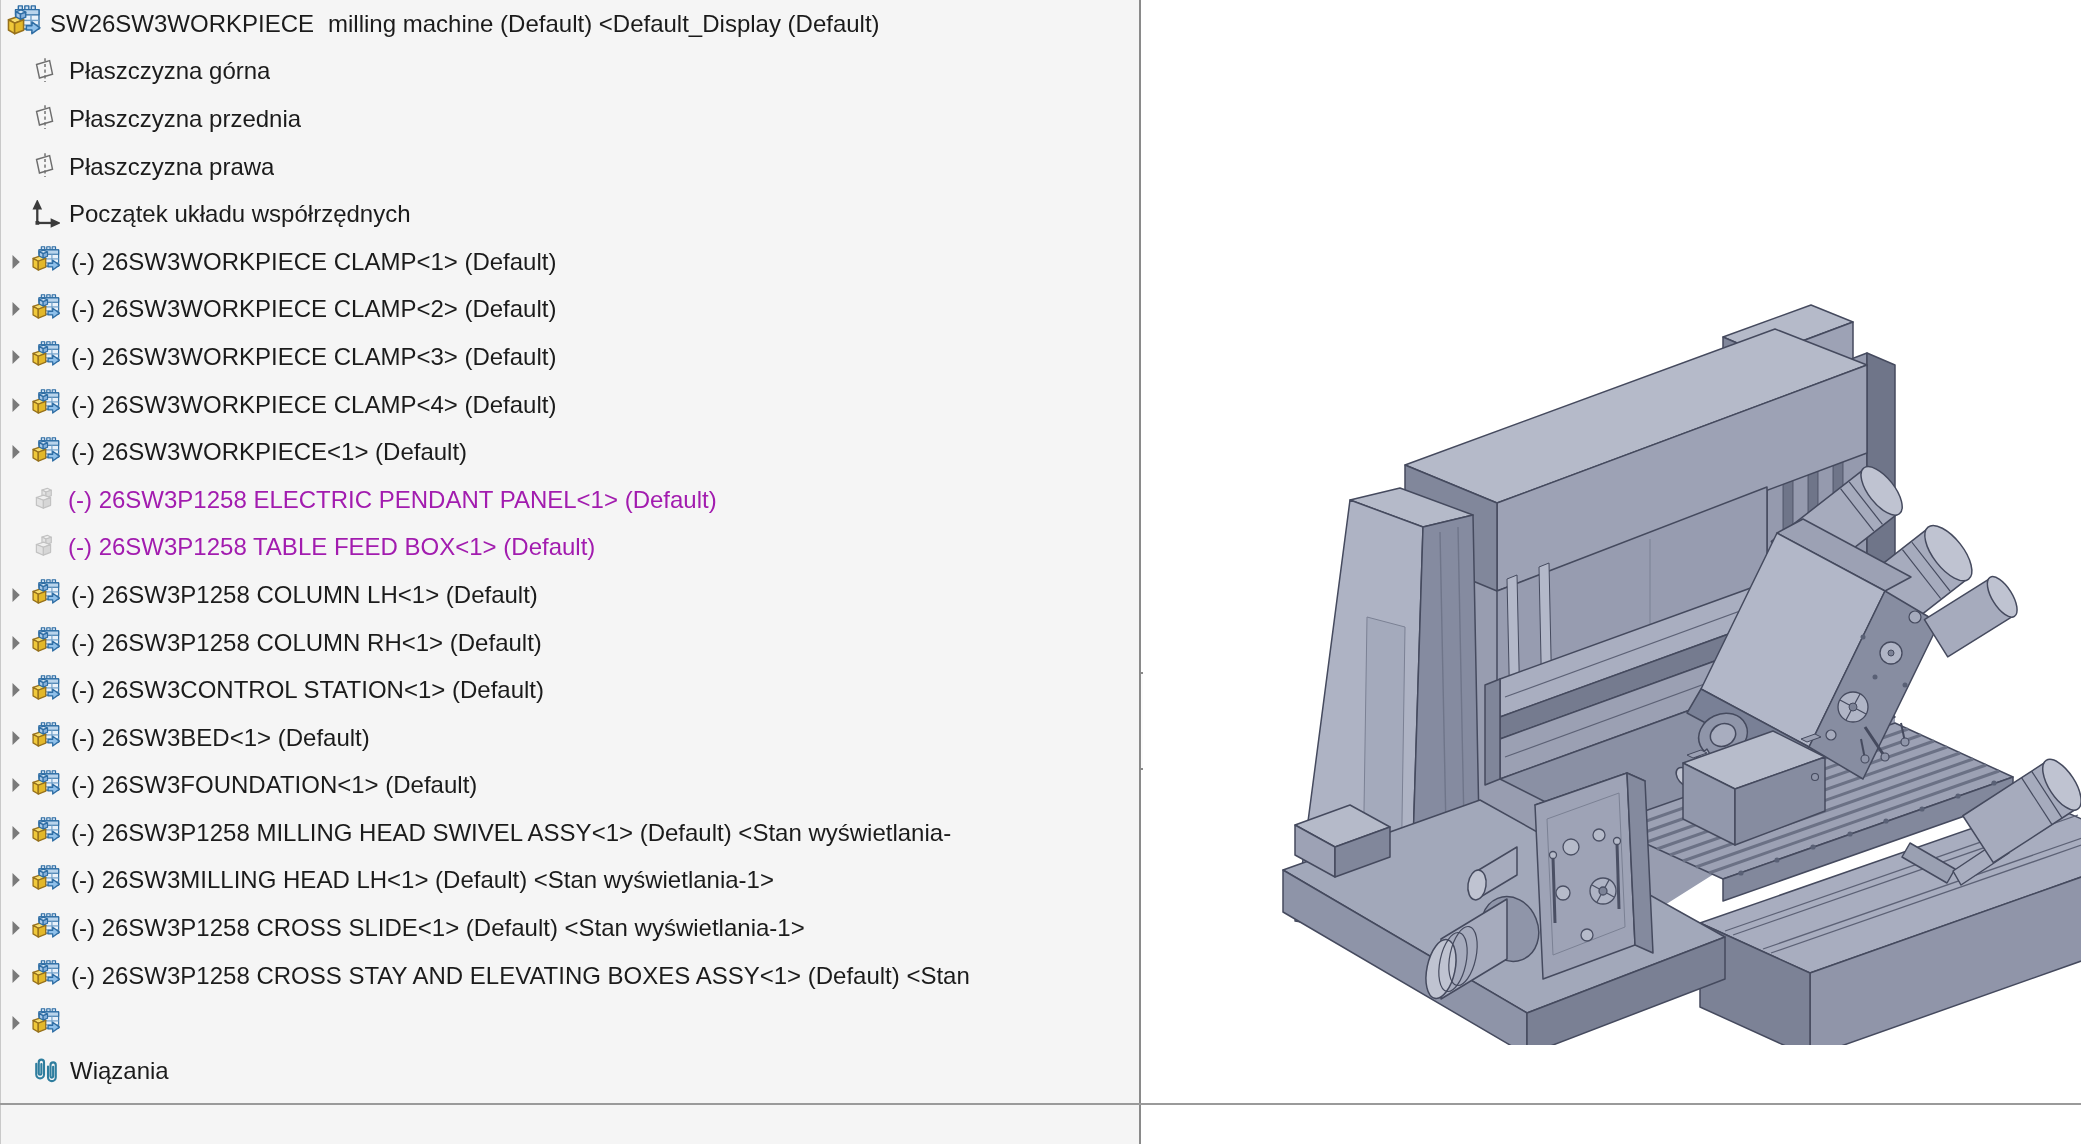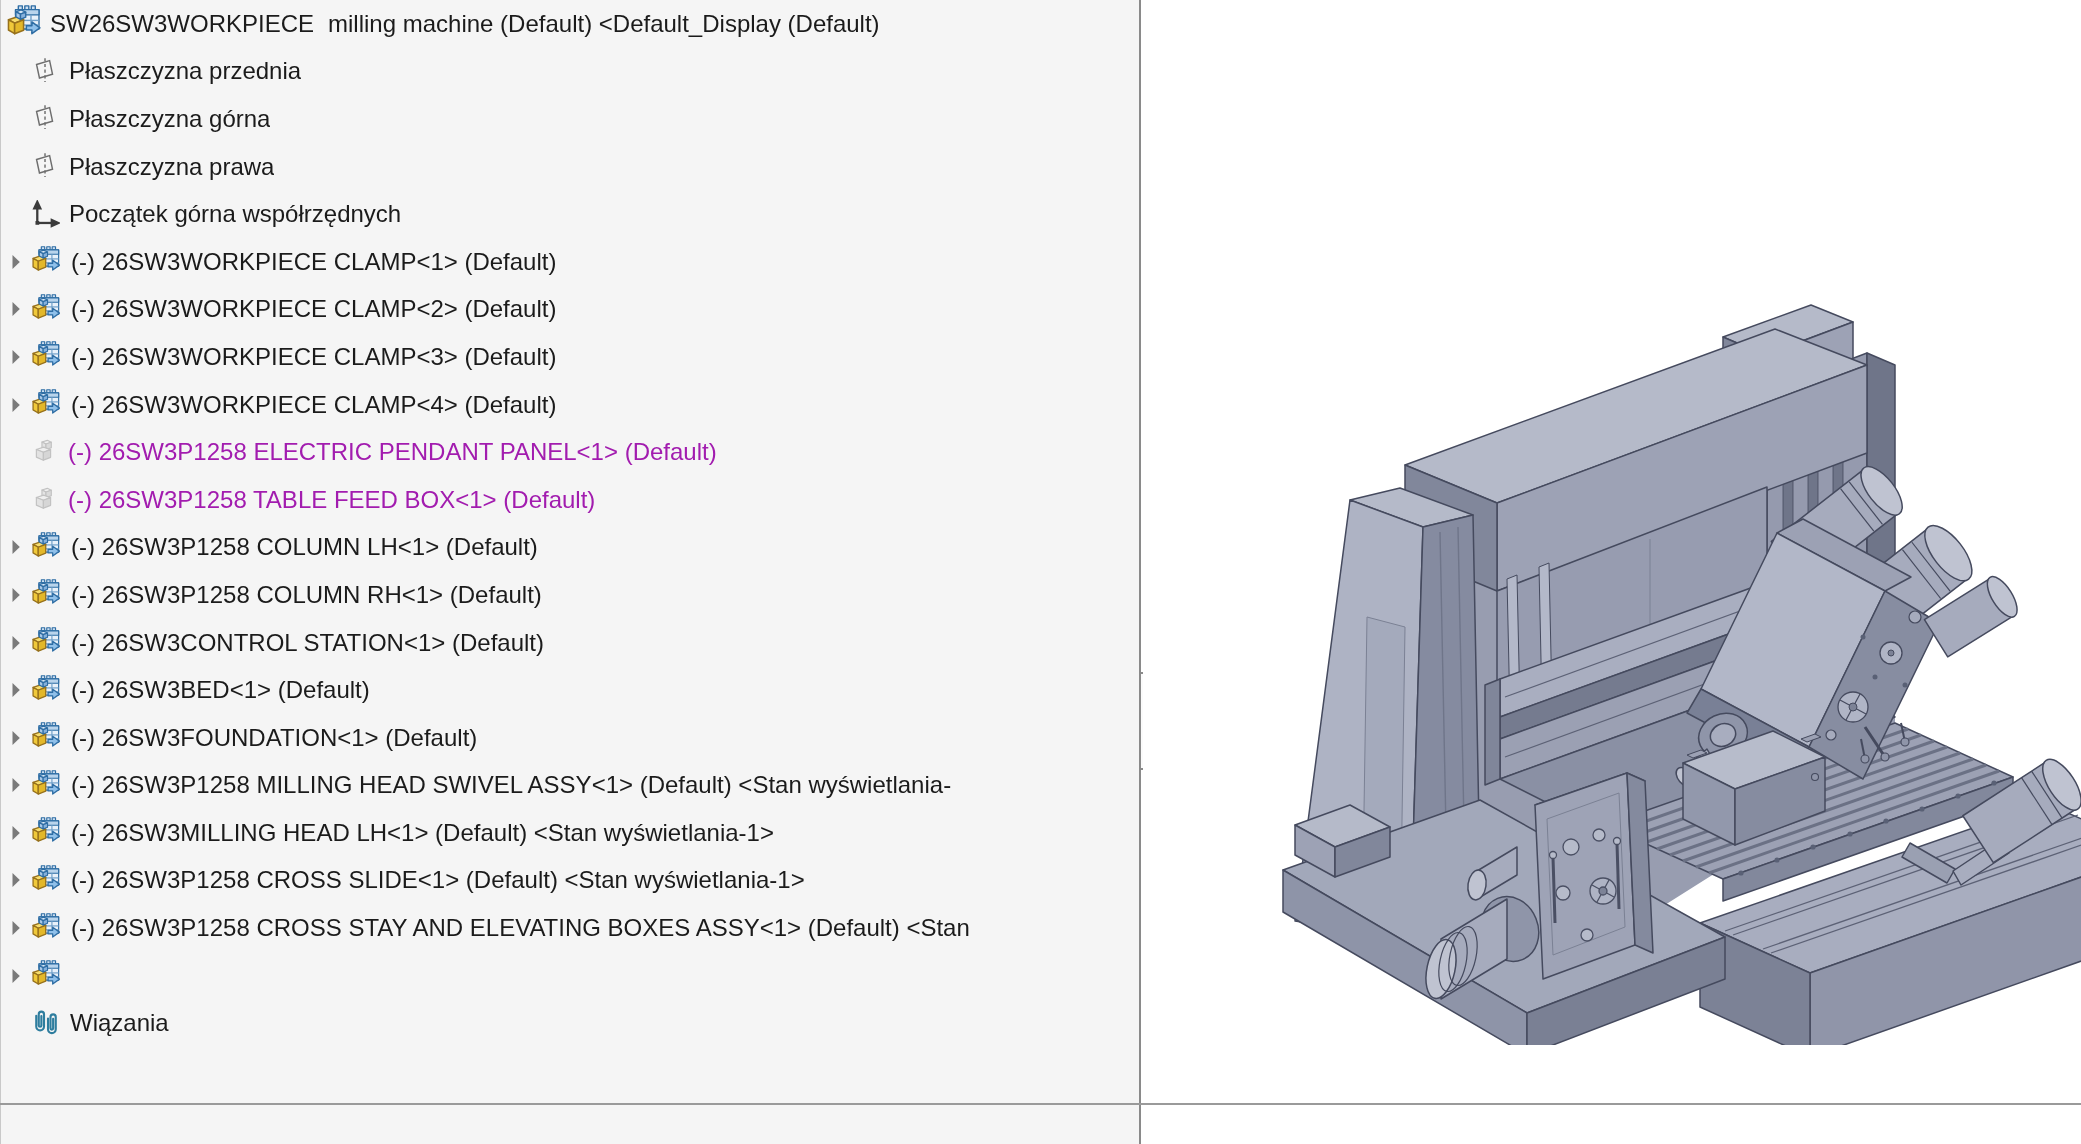--- a/index.html
+++ b/index.html
@@ -121,60 +121,60 @@
     <span class="cell-arrow" style="visibility: hidden;">
           <svg>
             <use href="#i-arrow"></use>
           </svg>
         </span>
     <span class="ic ic-plane">
           <svg>
             <use href="#i-plane"></use>
           </svg>
         </span>
+    <span class="lbl">Płaszczyzna górna</span>
+  </div>
+      <div class="row">
+    <span class="cell-arrow" style="visibility: hidden;">
+          <svg>
+            <use href="#i-arrow"></use>
+          </svg>
+        </span>
+    <span class="ic ic-plane">
+          <svg>
+            <use href="#i-plane"></use>
+          </svg>
+        </span>
     <span class="lbl">Płaszczyzna przednia</span>
   </div>
       <div class="row">
     <span class="cell-arrow" style="visibility: hidden;">
           <svg>
             <use href="#i-arrow"></use>
           </svg>
         </span>
     <span class="ic ic-plane">
           <svg>
             <use href="#i-plane"></use>
           </svg>
         </span>
-    <span class="lbl">Płaszczyzna górna</span>
-  </div>
-      <div class="row">
-    <span class="cell-arrow" style="visibility: hidden;">
-          <svg>
-            <use href="#i-arrow"></use>
-          </svg>
-        </span>
-    <span class="ic ic-plane">
-          <svg>
-            <use href="#i-plane"></use>
-          </svg>
-        </span>
     <span class="lbl">Płaszczyzna prawa</span>
   </div>
       <div class="row">
     <span class="cell-arrow" style="visibility: hidden;">
           <svg>
             <use href="#i-arrow"></use>
           </svg>
         </span>
     <span class="ic ic-origin">
           <svg>
             <use href="#i-origin"></use>
           </svg>
         </span>
-    <span class="lbl">Początek górna współrzędnych</span>
+    <span class="lbl">Początek układu współrzędnych</span>
   </div>
       <div class="row">
     <span class="cell-arrow">
           <svg>
             <use href="#i-arrow"></use>
           </svg>
         </span>
     <span class="ic ic-assembly">
           <svg>
             <use href="#i-assembly"></use>
@@ -213,20 +213,33 @@
           <svg>
             <use href="#i-arrow"></use>
           </svg>
         </span>
     <span class="ic ic-assembly">
           <svg>
             <use href="#i-assembly"></use>
           </svg>
         </span>
     <span class="lbl">(-) 26SW3WORKPIECE CLAMP&lt;4&gt; (Default)</span>
+  </div>
+      <div class="row">
+    <span class="cell-arrow">
+          <svg>
+            <use href="#i-arrow"></use>
+          </svg>
+        </span>
+    <span class="ic ic-assembly">
+          <svg>
+            <use href="#i-assembly"></use>
+          </svg>
+        </span>
+    <span class="lbl">(-) 26SW3WORKPIECE&lt;1&gt; (Default)</span>
   </div>
       <div class="row suppressed">
     <span class="cell-arrow" style="visibility: hidden;">
           <svg>
             <use href="#i-arrow"></use>
           </svg>
         </span>
     <span class="ic ic-part-gray">
           <svg>
             <use href="#i-part-gray"></use>

